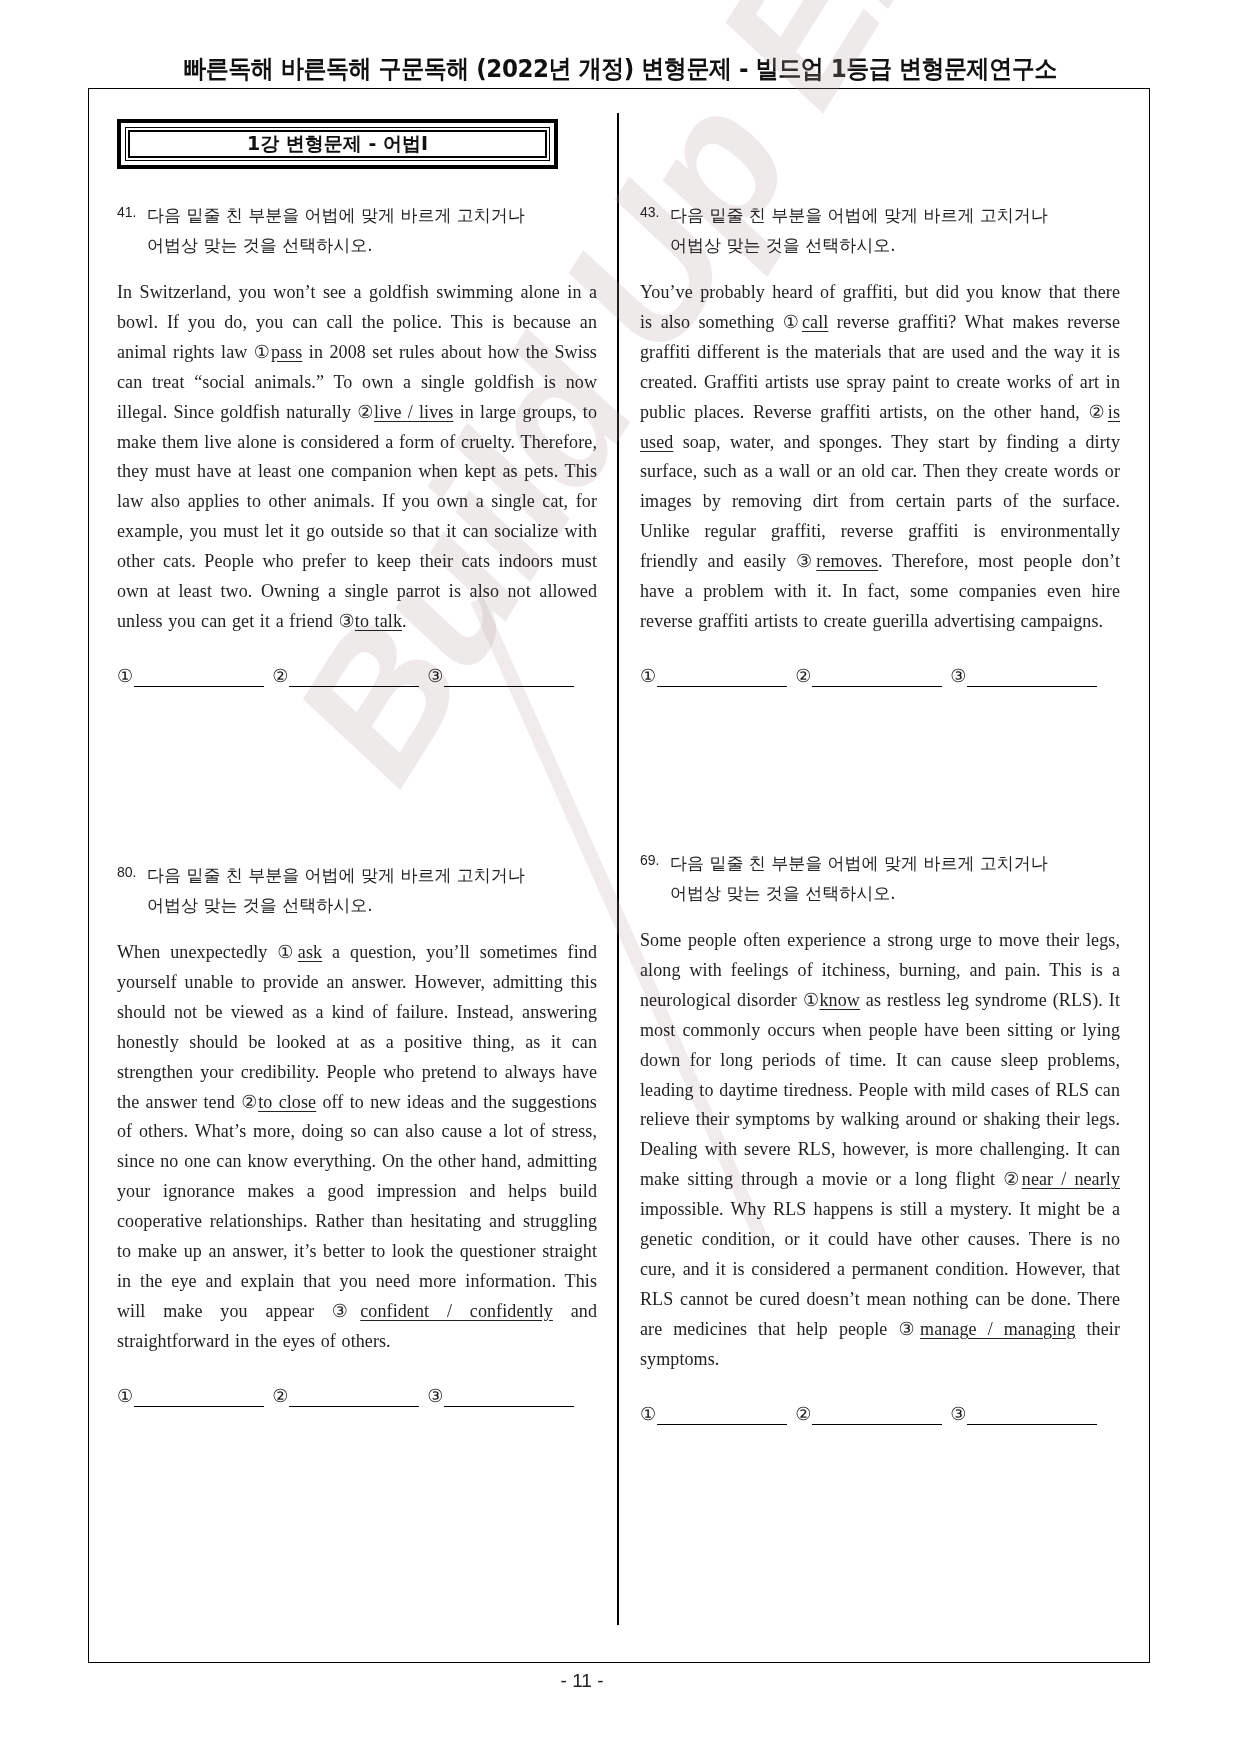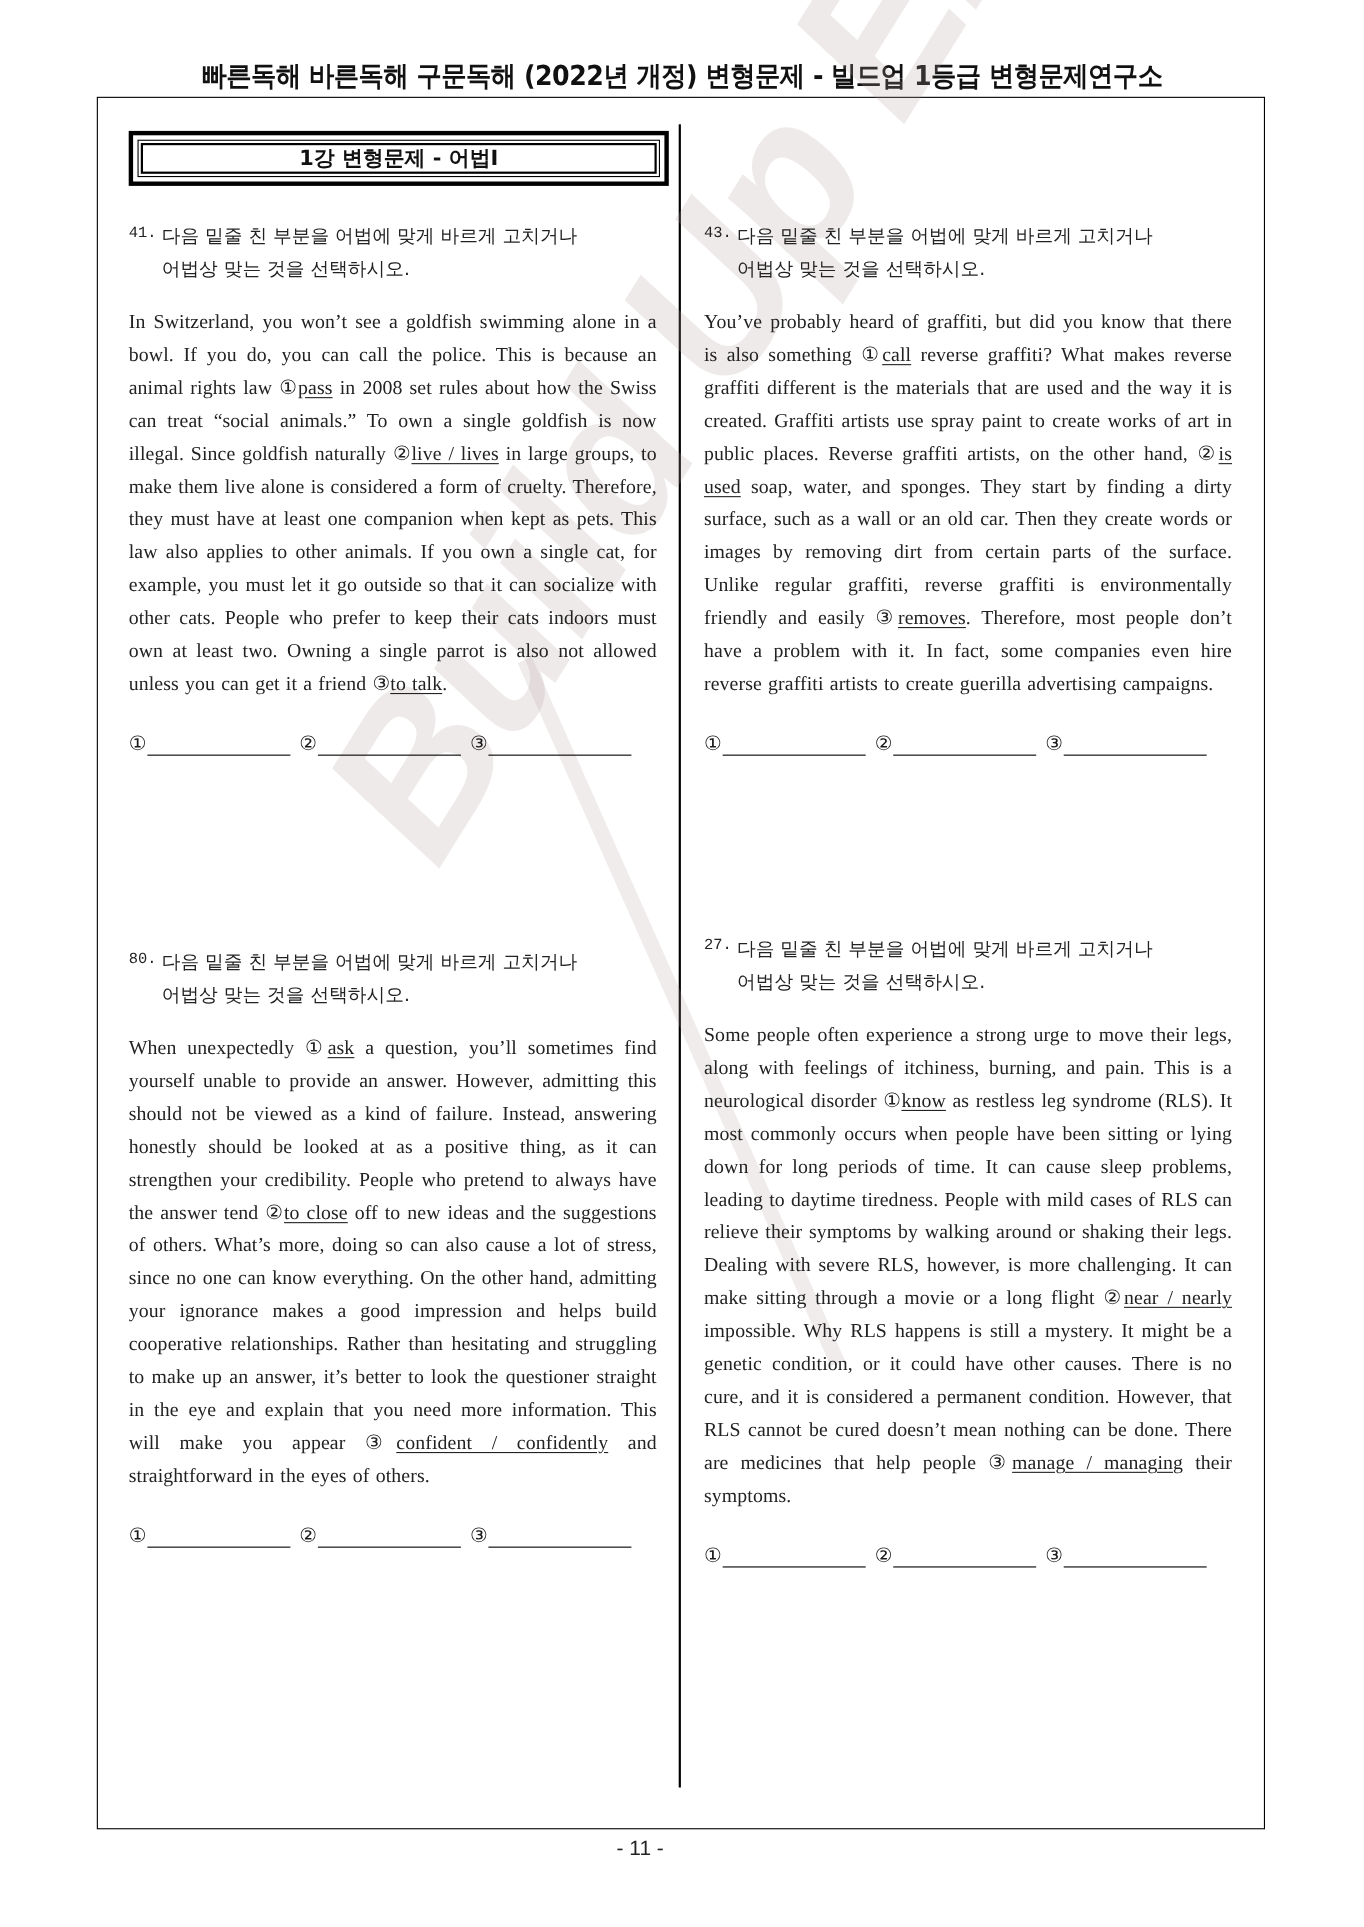--- a/index.html
+++ b/index.html
@@ -4,30 +4,30 @@
 <style>
   html, body { margin:0; padding:0; background:#ffffff; }
   body { width:1240px; height:1752px; position:relative; overflow:hidden;
          font-family:"Liberation Serif","DejaVu Serif",serif; color:#1a1a1a; }
   .header-title { position:absolute; left:0; width:1240px; top:52px; text-align:center;
          font-family:"DejaVu Sans","Liberation Sans",sans-serif; font-weight:bold;
          font-size:25px; letter-spacing:-0.5px; color:#111; transform:scaleX(0.92); }
   .frame { position:absolute; left:88px; top:88px; width:1062px; height:1575px;
            border:1.5px solid #000; box-sizing:border-box; }
   .col-divider { position:absolute; left:617px; top:113px; width:1.5px; height:1512px; background:#000; }
-  .section-box { position:absolute; left:117px; top:119px; width:491px; height:50px;
+  .section-box { position:absolute; left:117px; top:119px; width:441px; height:50px;
       box-sizing:border-box; border:4px solid #000; outline:1.5px solid #000; outline-offset:-9px; }
   .section-box-inner { position:absolute; left:7px; top:7px; right:7px; bottom:7px;
       border:2px solid #000; display:flex; align-items:center; justify-content:center; }
   .section-title { font-family:"DejaVu Sans","Liberation Sans",sans-serif; font-weight:bold;
       font-size:19px; color:#111; }
   .question { position:absolute; width:480px; }
   .q-instr { font-family:"DejaVu Sans","Liberation Sans",sans-serif; font-size:17px; line-height:30px;
       color:#222; position:relative; padding-left:30px; }
-  .q-num { position:absolute; left:0; top:-3px; font-family:Liberation Mono, monospace; font-size:14px; }
+  .q-num { position:absolute; left:0; top:-3px; font-family:Liberation Sans, sans-serif; font-size:14px; }
   .q-body { margin-top:18px; font-size:18px; line-height:29.9px; text-align:justify;
       text-align-last:left; color:#222; letter-spacing:0.1px; word-spacing:1px; }
   .q-body u { text-decoration:underline; text-underline-offset:3px; }
   .answers { margin-top:28px; display:flex; gap:8px; font-size:18px; }
   .ans { display:flex; align-items:flex-end; }
   .ans .mark { font-size:18px; }
   .ans .line { display:inline-block; width:130px; border-bottom:1.3px solid #000; height:18px; margin-left:1px; }
   .page-number { position:absolute; left:0; width:1164px; top:1670px; text-align:center;
       font-family:"Liberation Sans","DejaVu Sans",sans-serif; font-size:19px; color:#222; }
   .watermark { position:absolute; left:250px; top:700px; font-family:"Liberation Sans",sans-serif;
@@ -118,21 +118,21 @@
       </span>
     <span class="ans">
         <span class="mark">③</span>
         <span class="line"></span>
       </span>
   </div>
 </div>
 
 <div class="question" style="left:640px; top:848px;">
   <div class="q-instr">
-    <span class="q-num">27.</span>
+    <span class="q-num">69.</span>
     <div>다음 밑줄 친 부분을 어법에 맞게 바르게 고치거나</div>
     <div>어법상 맞는 것을 선택하시오.</div>
   </div>
   <div class="q-body"><span>Some people often experience a strong urge to move their legs, along with feelings of itchiness, burning, and pain. This is a neurological disorder </span><span>①</span><u>know</u><span> as restless leg syndrome (RLS). It most commonly occurs when people have been sitting or lying down for long periods of time. It can cause sleep problems, leading to daytime tiredness. People with mild cases of RLS can relieve their symptoms by walking around or shaking their legs. Dealing with severe RLS, however, is more challenging. It can make sitting through a movie or a long flight </span><span>②</span><u>near / nearly</u><span> impossible. Why RLS happens is still a mystery. It might be a genetic condition, or it could have other causes. There is no cure, and it is considered a permanent condition. However, that RLS cannot be cured doesn’t mean nothing can be done. There are medicines that help people </span><span>③</span><u>manage / managing</u><span> their symptoms.</span></div>
   <div class="answers">
     <span class="ans">
         <span class="mark">①</span>
         <span class="line"></span>
       </span>
     <span class="ans">

